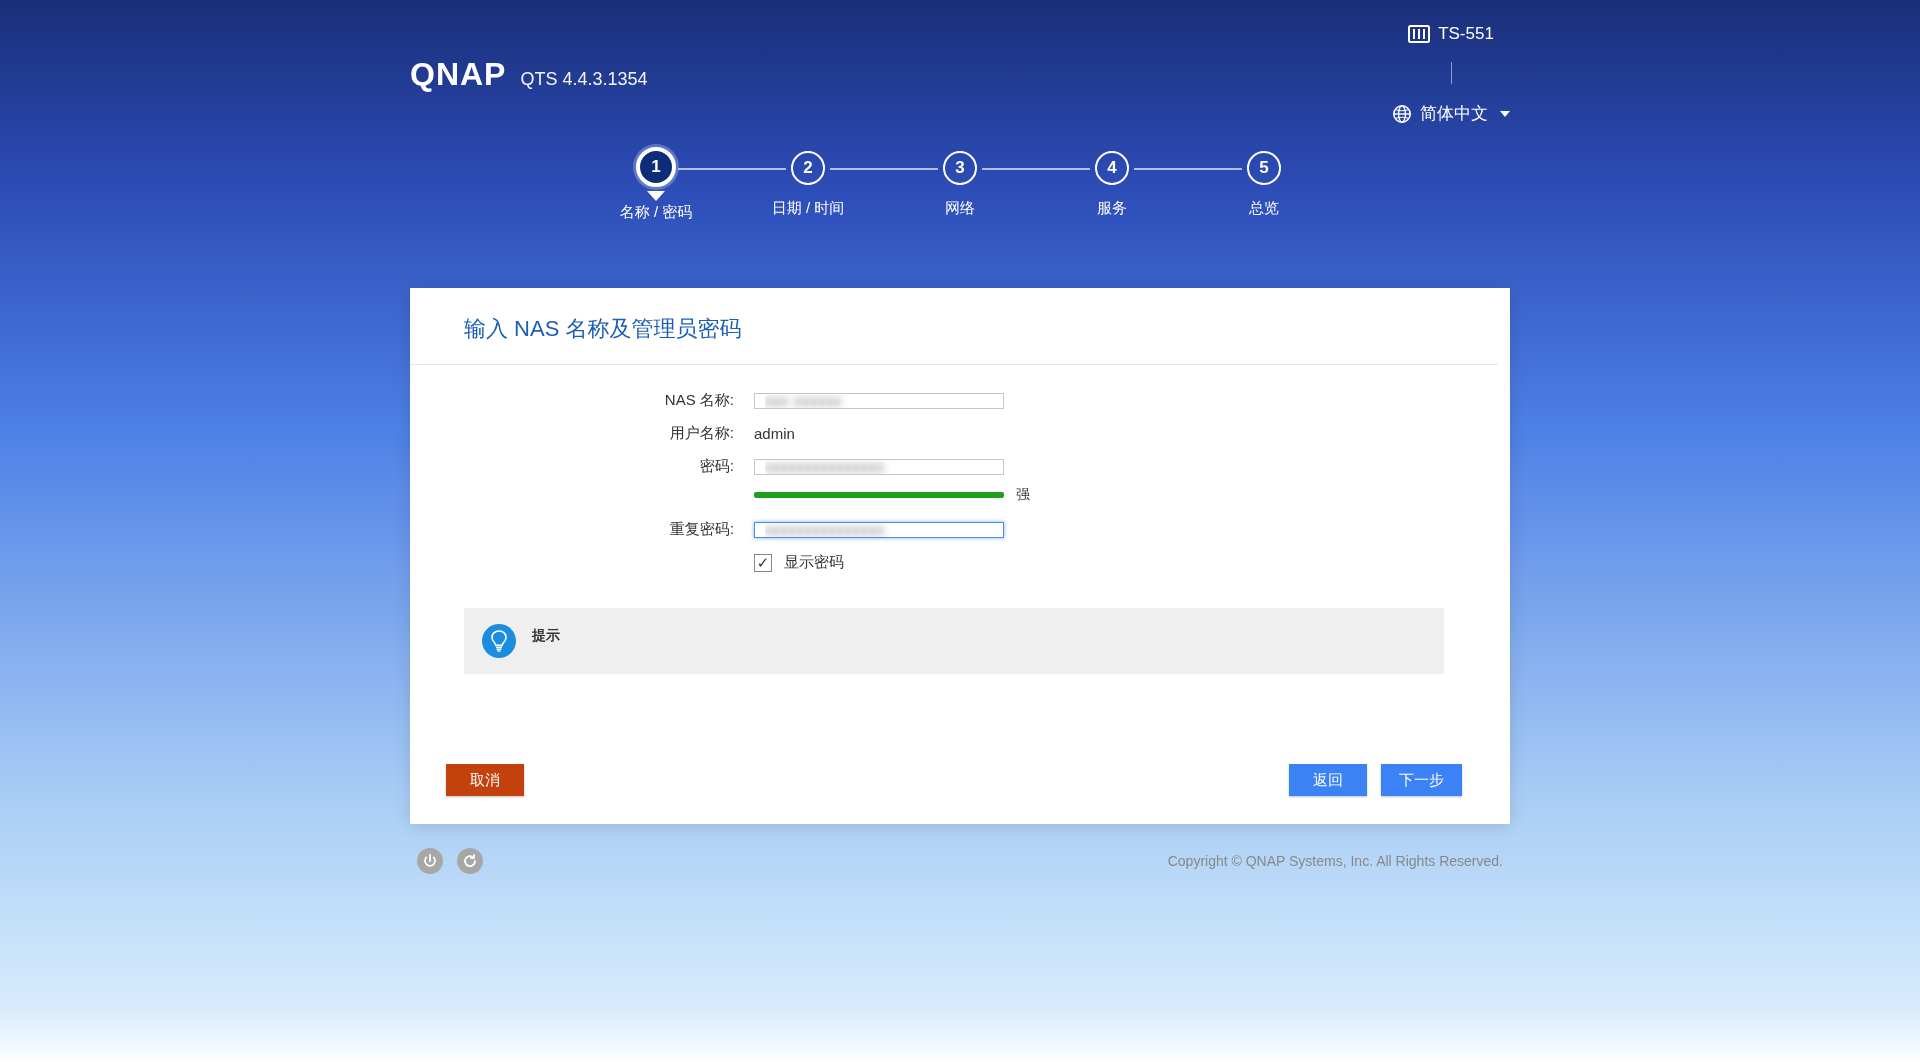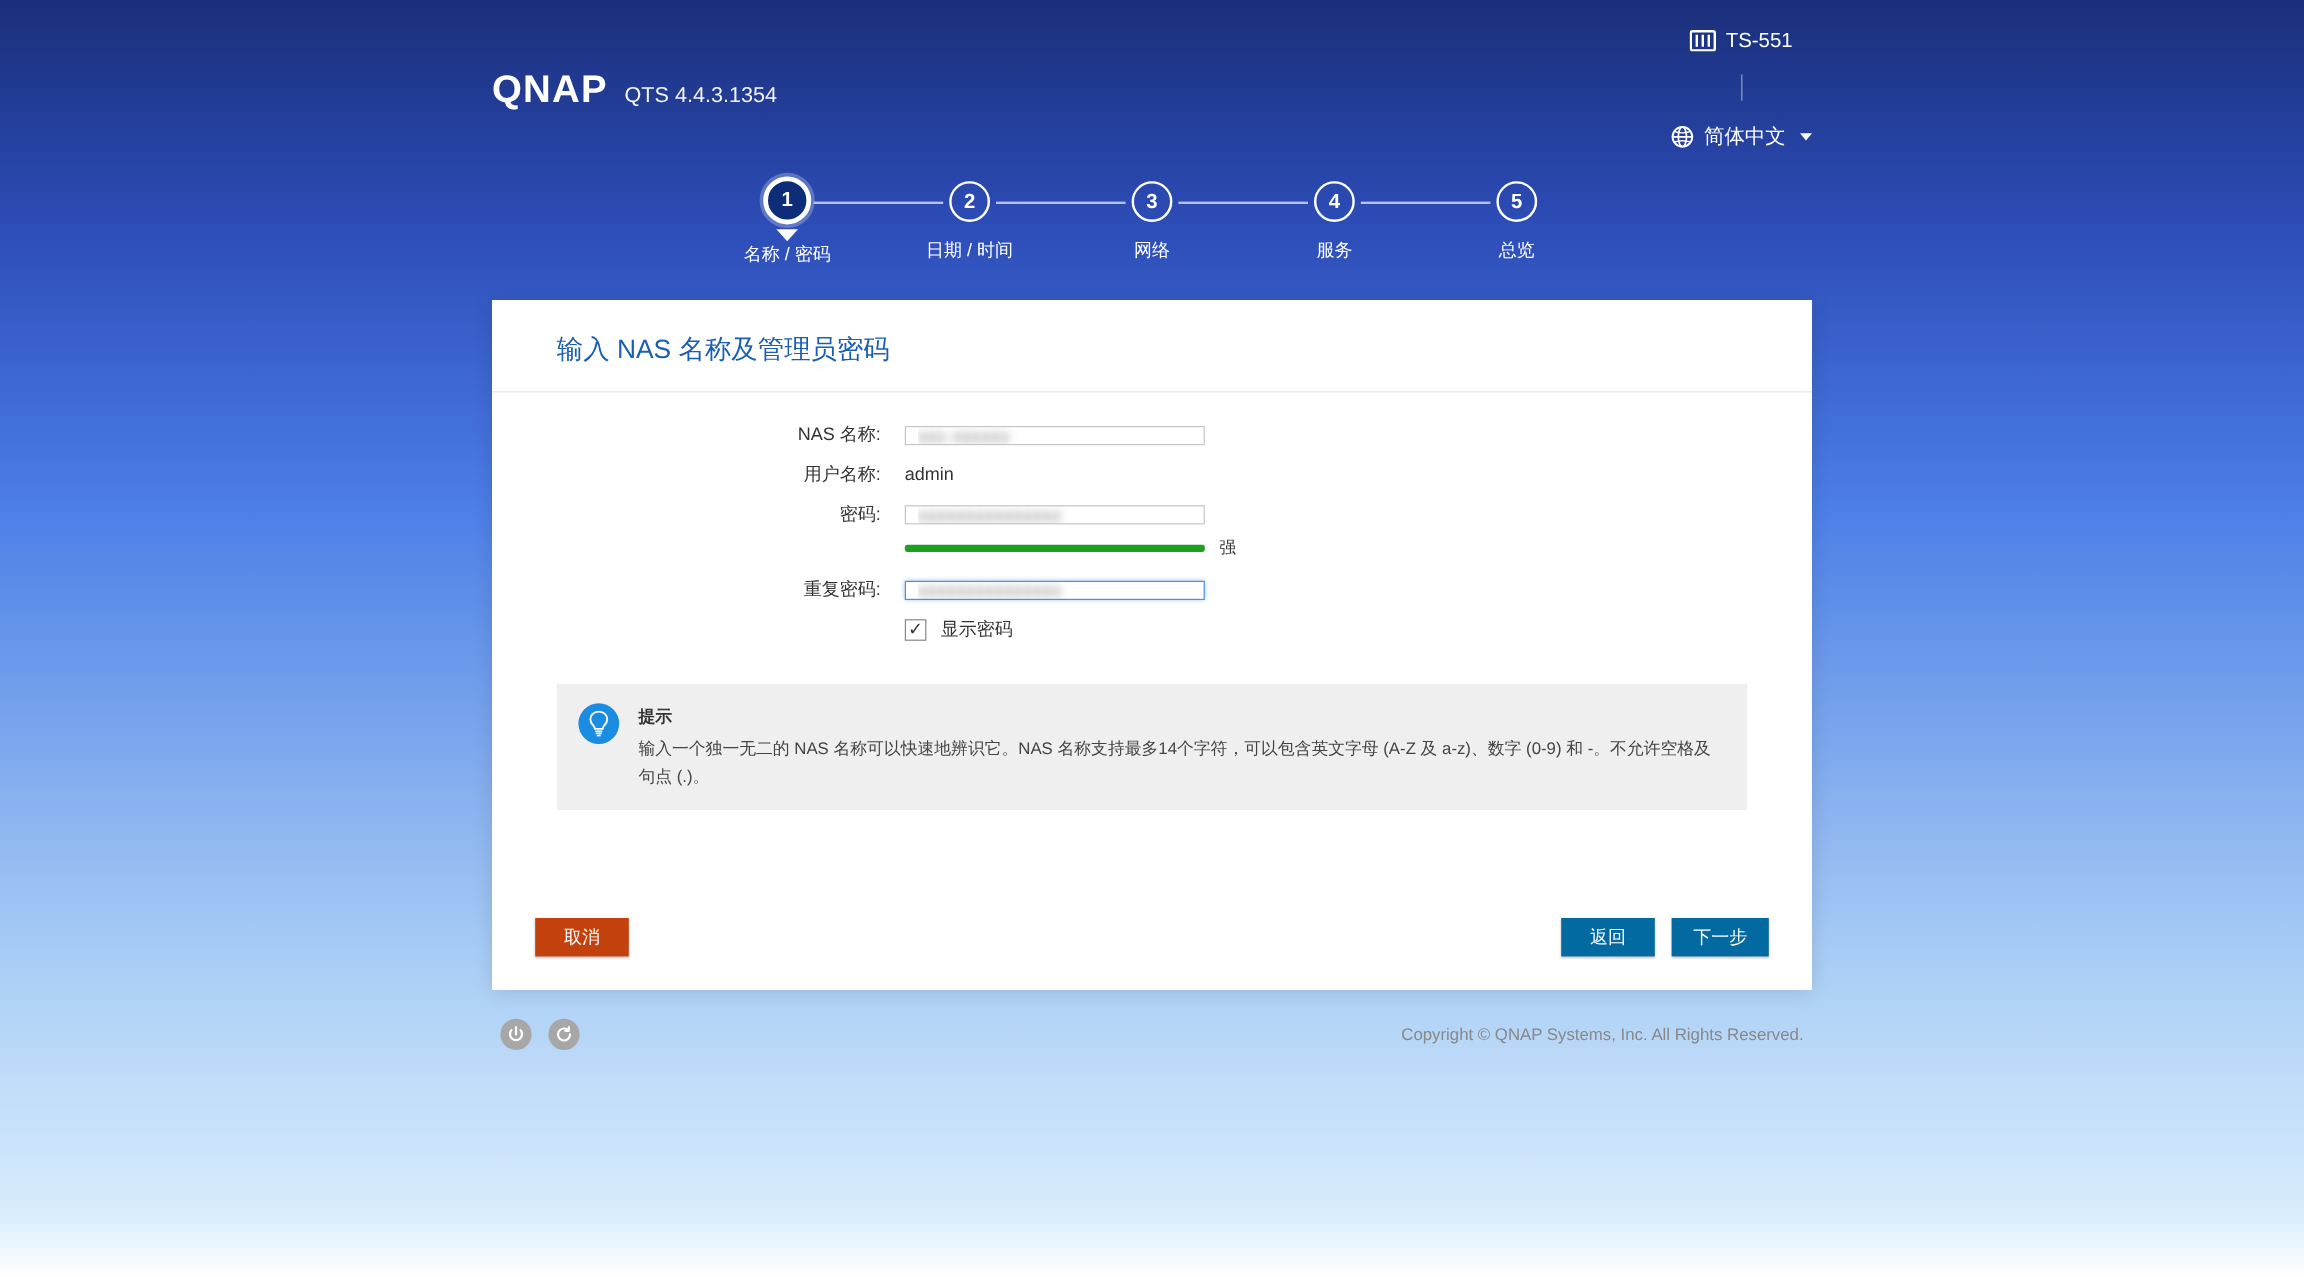--- a/index.html
+++ b/index.html
@@ -101,22 +101,23 @@
     margin-bottom: 2px;
   }
   .step-label { font-size: 15px; white-space: nowrap; }
 
   
   .card {
     width: 100%;
     max-width: 1100px;
     background: #fff;
     box-shadow: 0 2px 16px rgba(0,0,0,.12);
-    padding: 0 0 24px 0;
+    padding: 0 12px 24px 0;
     margin-bottom: 14px;
+    margin-top: 38px;
   }
   .card-title {
     padding: 26px 54px 20px;
     color: #1a5fb4;
     font-size: 22px;
     font-weight: 400;
     border-bottom: 1px solid #e6e6e6;
   }
 
   .form-area { padding: 26px 54px 10px; }
@@ -196,21 +197,21 @@
     font-size: 15px;
     color: #fff;
     border: none;
     cursor: pointer;
     display: inline-flex;
     align-items: center;
     justify-content: center;
     box-shadow: 0 1px 2px rgba(0,0,0,.25);
   }
   .btn-cancel { background: #c2410c; }
-  .btn-blue { background: #0369a1; }
+  .btn-blue { background: #3b82f6; }
   .footer-right { margin-left: auto; display: flex; gap: 14px; }
 
   
   .page-footer {
     width: 100%;
     max-width: 1110px;
     padding: 10px 12px 20px;
     display: flex;
     align-items: center;
     font-size: 14px;
@@ -329,21 +330,20 @@
     <div class="hint-icon">
       <svg width="20" height="22" viewBox="0 0 20 22">
           <path d="M10 1 C5.6 1 3 4 3 7.5 C3 10 4.6 11.6 5.6 12.8 C6.2 13.6 6.6 14.3 6.8 15.4 L13.2 15.4 C13.4 14.3 13.8 13.6 14.4 12.8 C15.4 11.6 17 10 17 7.5 C17 4 14.4 1 10 1 Z" fill="none" stroke="#fff" stroke-width="1.6"></path>
           <line x1="7" y1="17.4" x2="13" y2="17.4" stroke="#fff" stroke-width="1.4"></line>
           <line x1="7.5" y1="19.2" x2="12.5" y2="19.2" stroke="#fff" stroke-width="1.4"></line>
           <line x1="8.4" y1="21" x2="11.6" y2="21" stroke="#fff" stroke-width="1.4"></line>
         </svg>
     </div>
     <div>
       <div class="hint-title">提示</div>
-      <div>输入一个独一无二的 NAS 名称可以快速地辨识它。NAS 名称支持最多14个字符，可以包含英文字母 (A-Z 及 a-z)、数字 (0-9) 和 -。不允许空格及句点 (.)。</div>
     </div>
   </div>
 
   <div class="card-footer">
     <button class="btn btn-cancel">取消</button>
     <div class="footer-right">
       <button class="btn btn-blue">返回</button>
       <button class="btn btn-blue">下一步</button>
     </div>
   </div>

